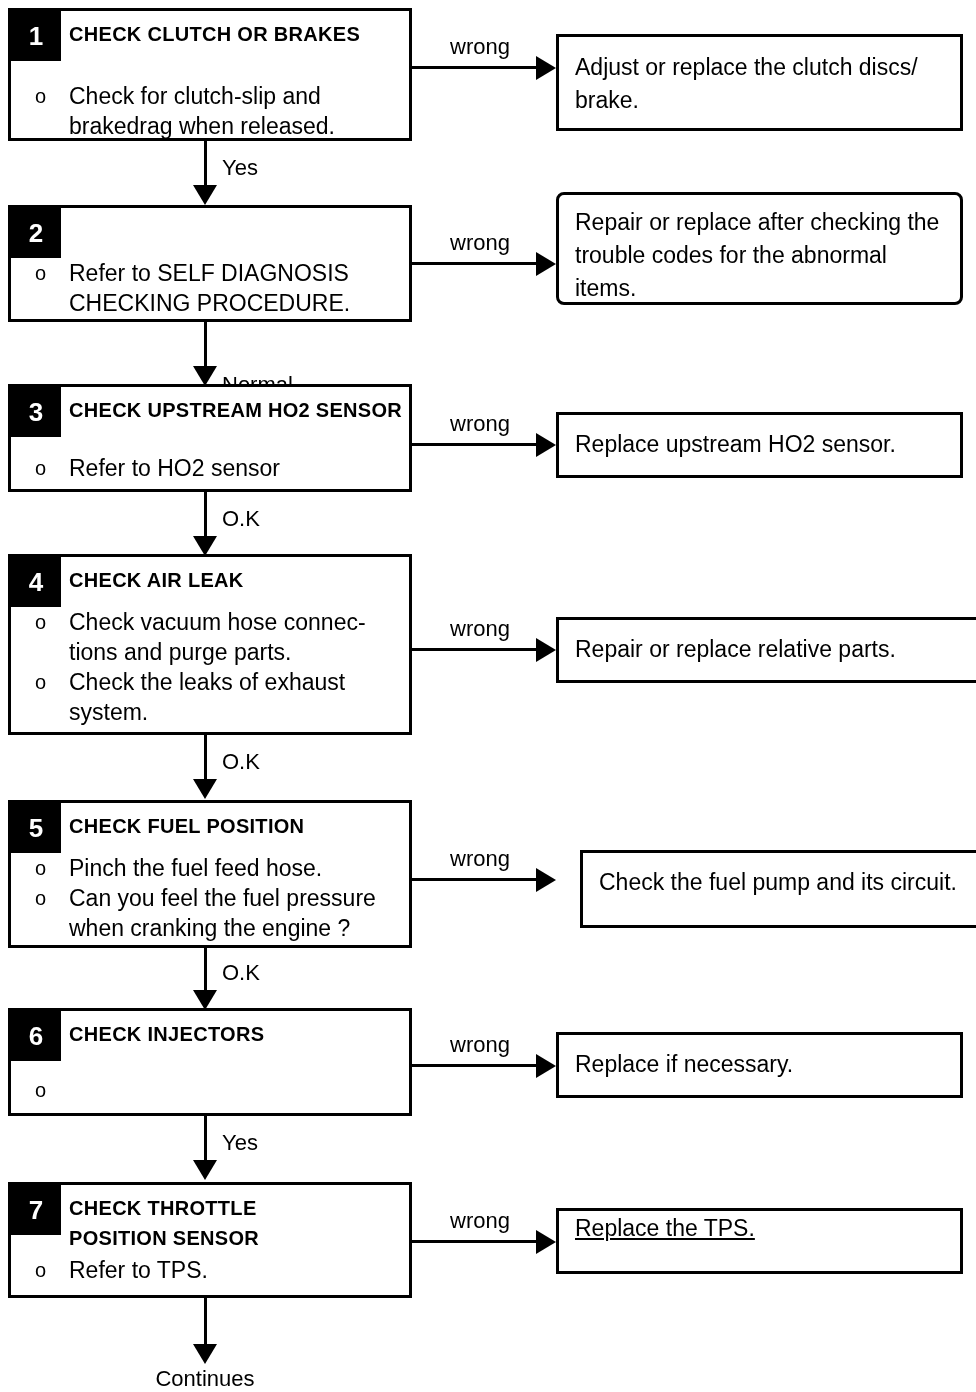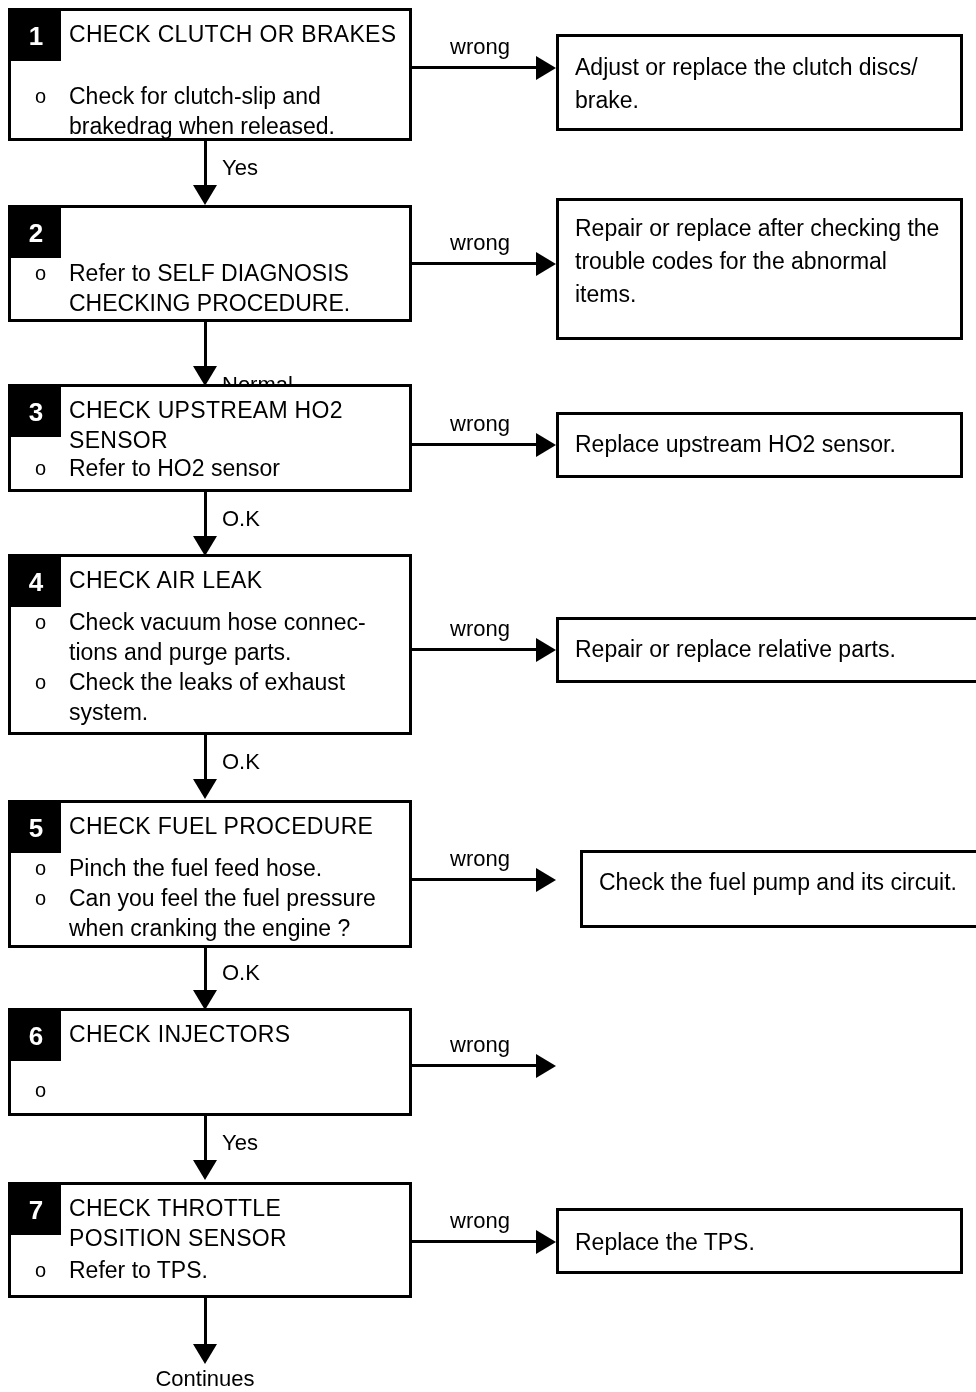--- a/index.html
+++ b/index.html
@@ -38,22 +38,22 @@
     font-weight: bold;
     line-height: 50px;
     text-align: center;
     letter-spacing: 0px;
   }
   .step-title {
     position: absolute;
     left: 58px;
     top: 8px;
     right: 6px;
-    font-size: 23px;
-    font-weight: normal;
+    font-size: 20px;
+    font-weight: bold;
     line-height: 30px;
     letter-spacing: 0.3px;
   }
   .step-bullets {
     position: absolute;
     left: 10px;
     right: 6px;
     font-size: 23px;
     line-height: 30px;
   }
@@ -157,21 +157,21 @@
     <div class="step-bullets" style="top:50px;">
       <div class="bullet-row">
         <span class="bullet-mark">o</span>
         <span>Refer to SELF DIAGNOSIS CHECKING PROCEDURE.</span>
       </div>
     </div>
   </div>
   <div class="h-line" style="left:412px; top:262px; width:126px;"></div>
   <div class="arrow-right" style="left:536px; top:252px;"></div>
   <div class="edge-label" style="left:450px; top:230px;">wrong</div>
-  <div class="result-box" style="left:556px; top:198px; width:407px; height:142px;">
+  <div class="result-box" style="left:556px; top:192px; width:407px; height:113px;border-radius:8px;">
     <div class="result-text" style="top:11px;">Repair or replace after checking the trouble codes for the abnormal items.</div>
   </div>
   <div class="v-line" style="left:204px; top:322px; height:46px;"></div>
   <div class="arrow-down" style="left:193px; top:366px;"></div>
   <div class="edge-label" style="left:222px; top:336px;margin-top:36px;">Normal</div>
 
   <div class="step-box" style="left:8px; top:384px; width:404px; height:108px;">
     <div class="step-badge">3</div>
     <div class="step-title">CHECK UPSTREAM HO2 SENSOR</div>
     <div class="step-bullets" style="top:66px;">
@@ -210,21 +210,21 @@
   <div class="edge-label" style="left:450px; top:616px;">wrong</div>
   <div class="result-box" style="left:556px; top:617px; width:455px; height:66px;">
     <div class="result-text" style="top:13px;">Repair or replace relative parts.</div>
   </div>
   <div class="v-line" style="left:204px; top:735px; height:46px;"></div>
   <div class="arrow-down" style="left:193px; top:779px;"></div>
   <div class="edge-label" style="left:222px; top:749px;">O.K</div>
 
   <div class="step-box" style="left:8px; top:800px; width:404px; height:148px;">
     <div class="step-badge">5</div>
-    <div class="step-title">CHECK FUEL PROCEDURE</div>
+    <div class="step-title">CHECK FUEL POSITION</div>
     <div class="step-bullets" style="top:50px;">
       <div class="bullet-row">
         <span class="bullet-mark">o</span>
         <span>Pinch the fuel feed hose.</span>
       </div>
       <div class="bullet-row">
         <span class="bullet-mark">o</span>
         <span>Can you feel the fuel pressure when cranking the engine ?</span>
       </div>
     </div>
@@ -244,38 +244,41 @@
     <div class="step-title">CHECK INJECTORS</div>
     <div class="step-bullets" style="top:64px;">
       <div class="bullet-row">
         <span class="bullet-mark">o</span>
       </div>
     </div>
   </div>
   <div class="h-line" style="left:412px; top:1064px; width:126px;"></div>
   <div class="arrow-right" style="left:536px; top:1054px;"></div>
   <div class="edge-label" style="left:450px; top:1032px;">wrong</div>
+  <div class="result-box" style="left:556px; top:1032px; width:407px; height:66px;">
+    <div class="result-text" style="top:13px;">Replace if necessary.</div>
+  </div>
   <div class="v-line" style="left:204px; top:1116px; height:46px;"></div>
   <div class="arrow-down" style="left:193px; top:1160px;"></div>
   <div class="edge-label" style="left:222px; top:1130px;">Yes</div>
 
   <div class="step-box" style="left:8px; top:1182px; width:404px; height:116px;">
     <div class="step-badge">7</div>
     <div class="step-title" style="width:240px;">CHECK THROTTLE POSITION SENSOR</div>
     <div class="step-bullets" style="top:70px;">
       <div class="bullet-row">
         <span class="bullet-mark">o</span>
         <span>Refer to TPS.</span>
       </div>
     </div>
   </div>
   <div class="h-line" style="left:412px; top:1240px; width:126px;"></div>
   <div class="arrow-right" style="left:536px; top:1230px;"></div>
   <div class="edge-label" style="left:450px; top:1208px;">wrong</div>
   <div class="result-box" style="left:556px; top:1208px; width:407px; height:66px;">
-    <div class="result-text" style="top:15px;">Replace the TPS.</div>
+    <div class="result-text" style="top:1px;text-decoration:underline;">Replace the TPS.</div>
   </div>
 
   <div class="v-line" style="left:204px; top:1298px; height:48px;"></div>
   <div class="arrow-down" style="left:193px; top:1344px;"></div>
   <div class="end-label" style="left:140px; top:1366px; width:130px;">Continues</div>
 
 </div>
 
 </body></html>

